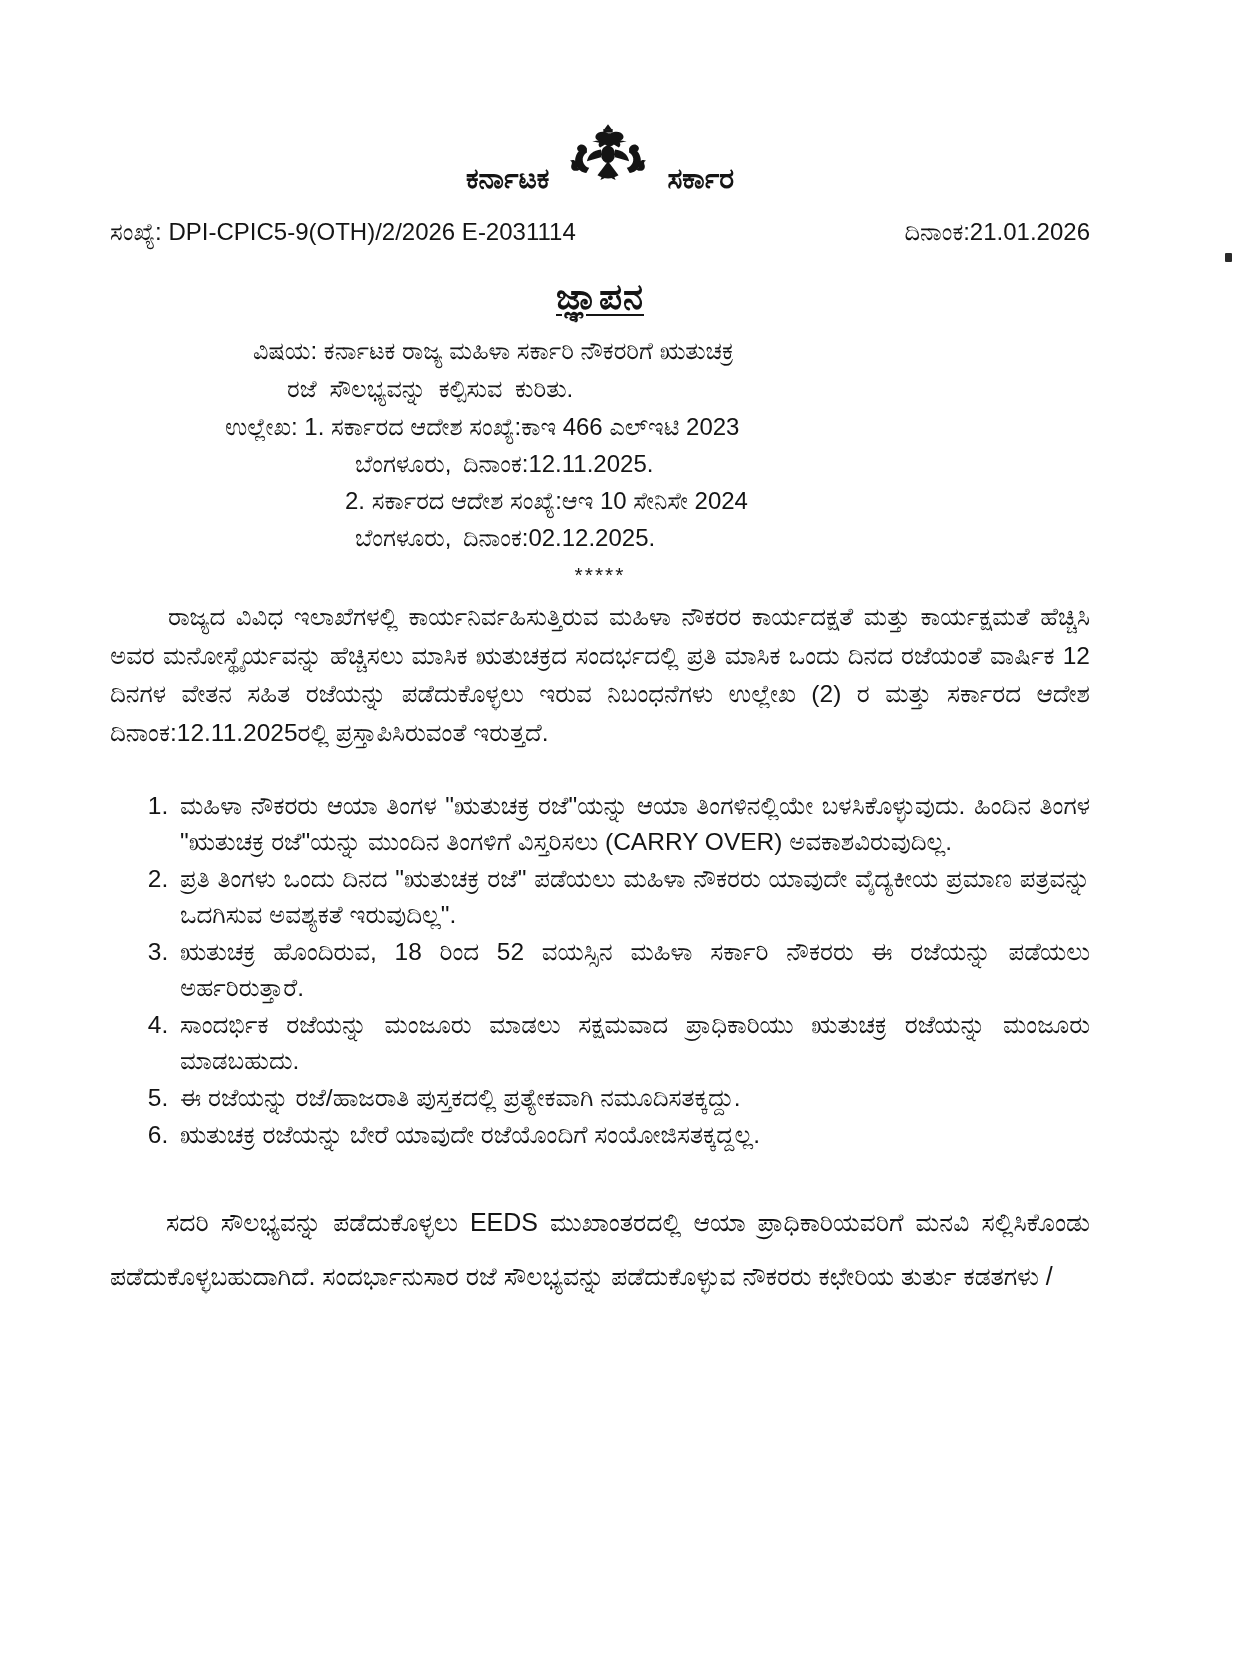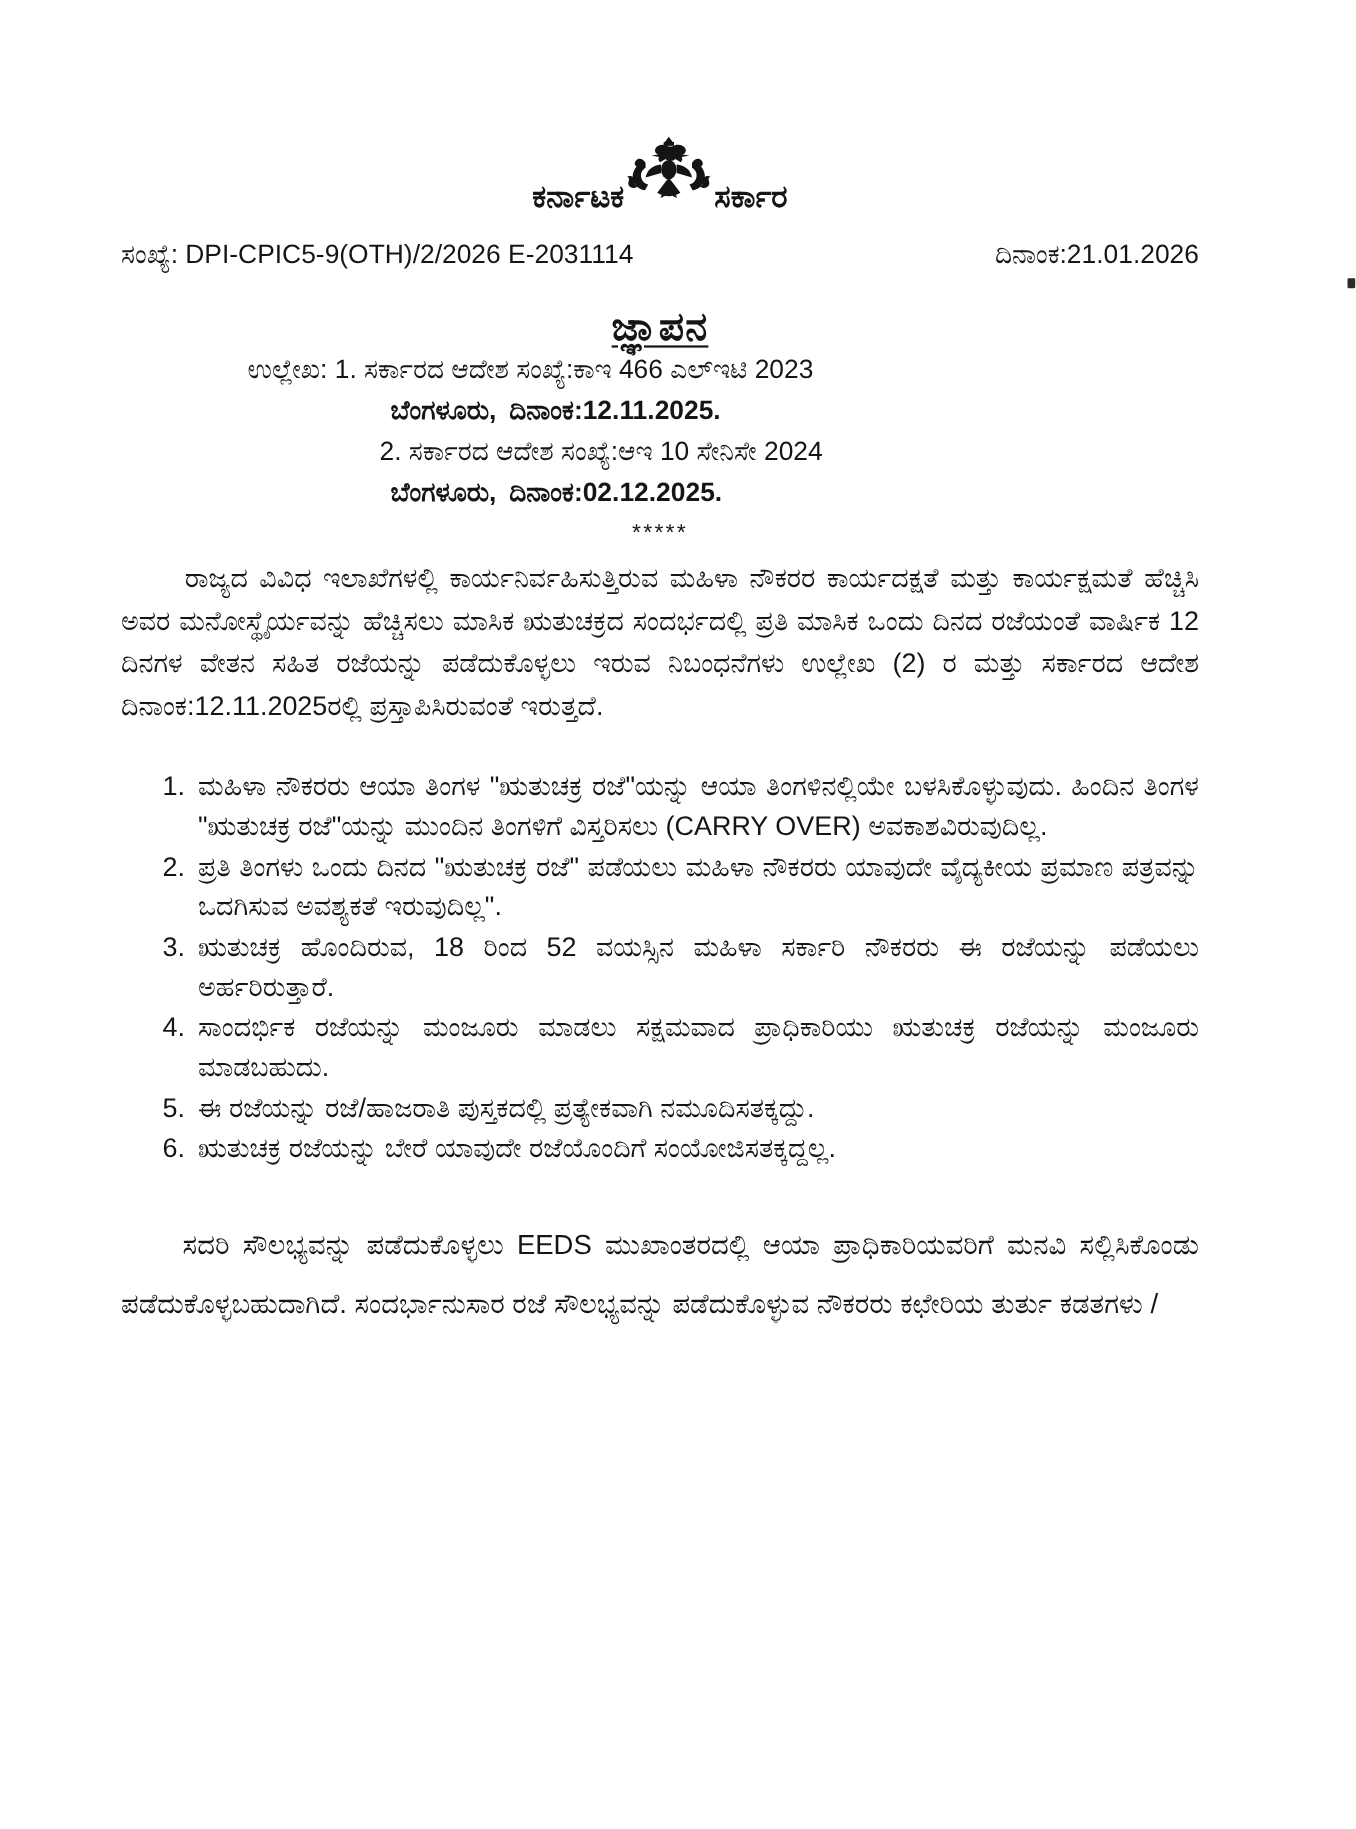--- a/index.html
+++ b/index.html
@@ -17,20 +17,21 @@
     font-family: "Liberation Sans", "DejaVu Sans", sans-serif;
     padding: 0 143px 0 110px;
     overflow: hidden;
   }
   
   .gov-header { margin-top: 122px; text-align: center; }
   .gov-line {
     display: flex;
     justify-content: center;
     align-items: flex-end;
+    gap: 18px;
     font-size: 28px;
     font-weight: bold;
     line-height: 30px;
   }
   .gov-line .emblem { margin-bottom: -2px; }
   .office-line {
     margin-top: 8px;
     font-size: 28px;
     font-weight: bold;
     letter-spacing: 0.2px;
@@ -53,21 +54,21 @@
     text-underline-offset: 5px;
     text-decoration-thickness: 2px;
     letter-spacing: 1px;
   }
   
   .subject-block { margin-top: 14px; font-size: 24px; line-height: 38px; }
   .subject-line1 { margin-left: 143px; }
   .subject-line2 { margin-left: 177px; word-spacing: 6px; }
   .ref-block { font-size: 24px; line-height: 37px; }
   .ref-line1 { margin-left: 115px; }
-  .ref-indent-a { margin-left: 245px; word-spacing: 5px; font-weight: bold; }
+  .ref-indent-a { margin-left: 245px; word-spacing: 5px; }
   .ref-indent-b { margin-left: 235px; }
   .separator {
     text-align: center;
     font-size: 21px;
     letter-spacing: 2px;
     margin-top: 8px;
     line-height: 22px;
   }
   
   .intro {
@@ -140,20 +141,24 @@
     </div>
   </header>
 
   <div class="ref-row">
     <span>ಸಂಖ್ಯೆ: DPI-CPIC5-9(OTH)/2/2026 E-2031114</span>
     <span>ದಿನಾಂಕ:21.01.2026</span>
   </div>
 
   <h1 class="memo-title">ಜ್ಞಾಪನ</h1>
 
+  <div class="subject-block">
+    <div class="subject-line1">ವಿಷಯ: ಕರ್ನಾಟಕ ರಾಜ್ಯ ಮಹಿಳಾ ಸರ್ಕಾರಿ ನೌಕರರಿಗೆ ಋತುಚಕ್ರ</div>
+    <div class="subject-line2">ರಜೆ ಸೌಲಭ್ಯವನ್ನು ಕಲ್ಪಿಸುವ ಕುರಿತು.</div>
+  </div>
 
   <div class="ref-block">
     <div class="ref-line1">ಉಲ್ಲೇಖ: 1. ಸರ್ಕಾರದ ಆದೇಶ ಸಂಖ್ಯೆ:ಕಾಇ 466 ಎಲ್‌ಇಟಿ 2023</div>
     <div class="ref-indent-a">ಬೆಂಗಳೂರು, ದಿನಾಂಕ:12.11.2025.</div>
     <div class="ref-indent-b">2. ಸರ್ಕಾರದ ಆದೇಶ ಸಂಖ್ಯೆ:ಆಇ 10 ಸೇನಿಸೇ 2024</div>
     <div class="ref-indent-a">ಬೆಂಗಳೂರು, ದಿನಾಂಕ:02.12.2025.</div>
   </div>
 
   <div class="separator">*****</div>
 

